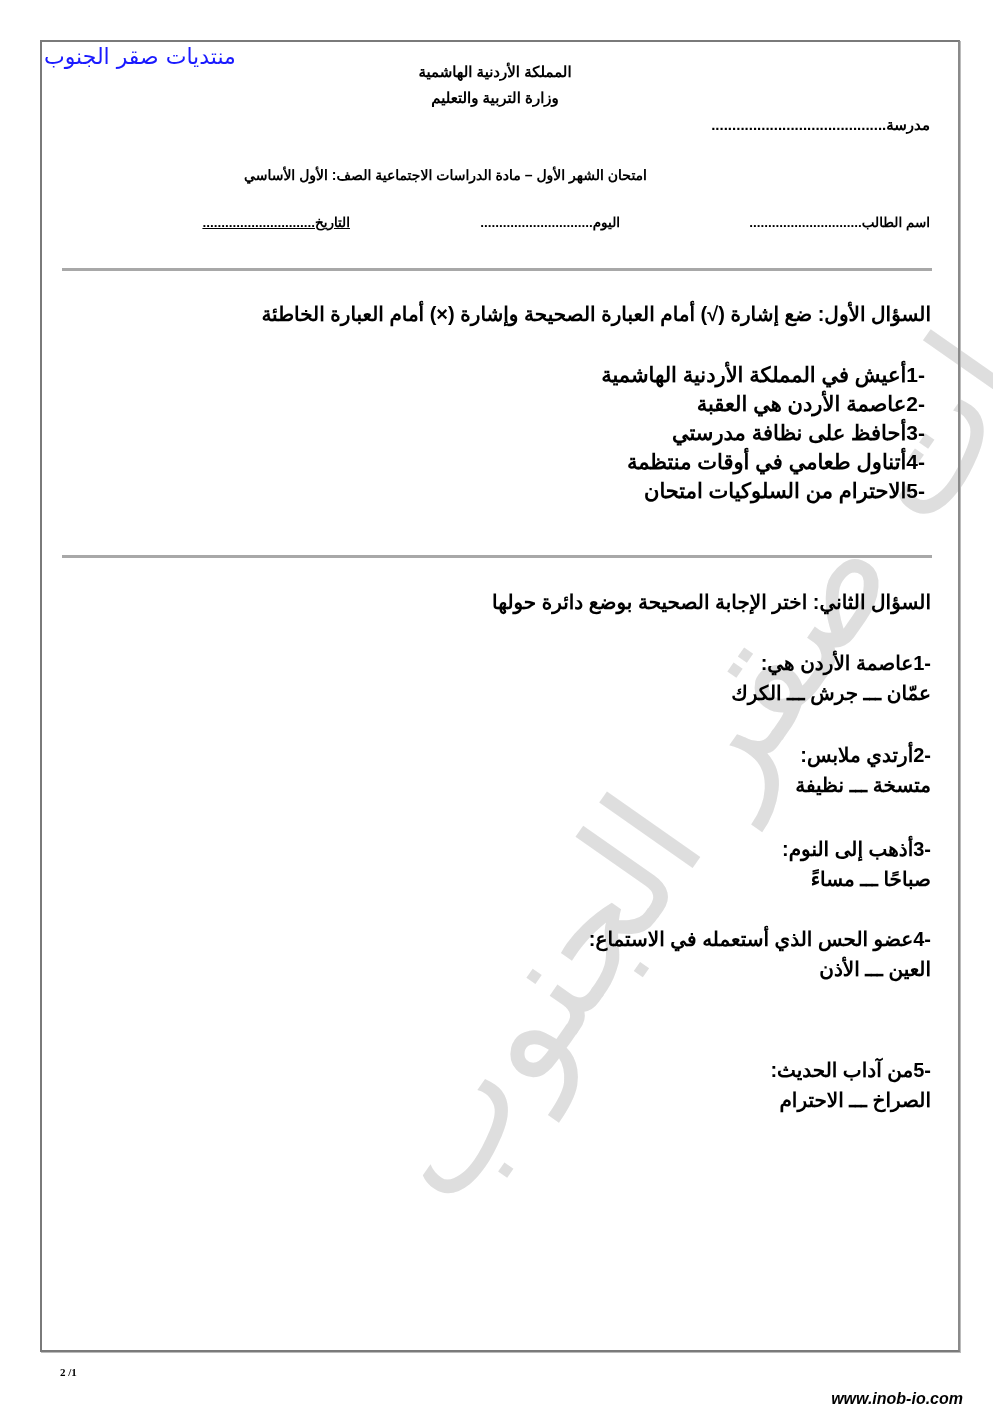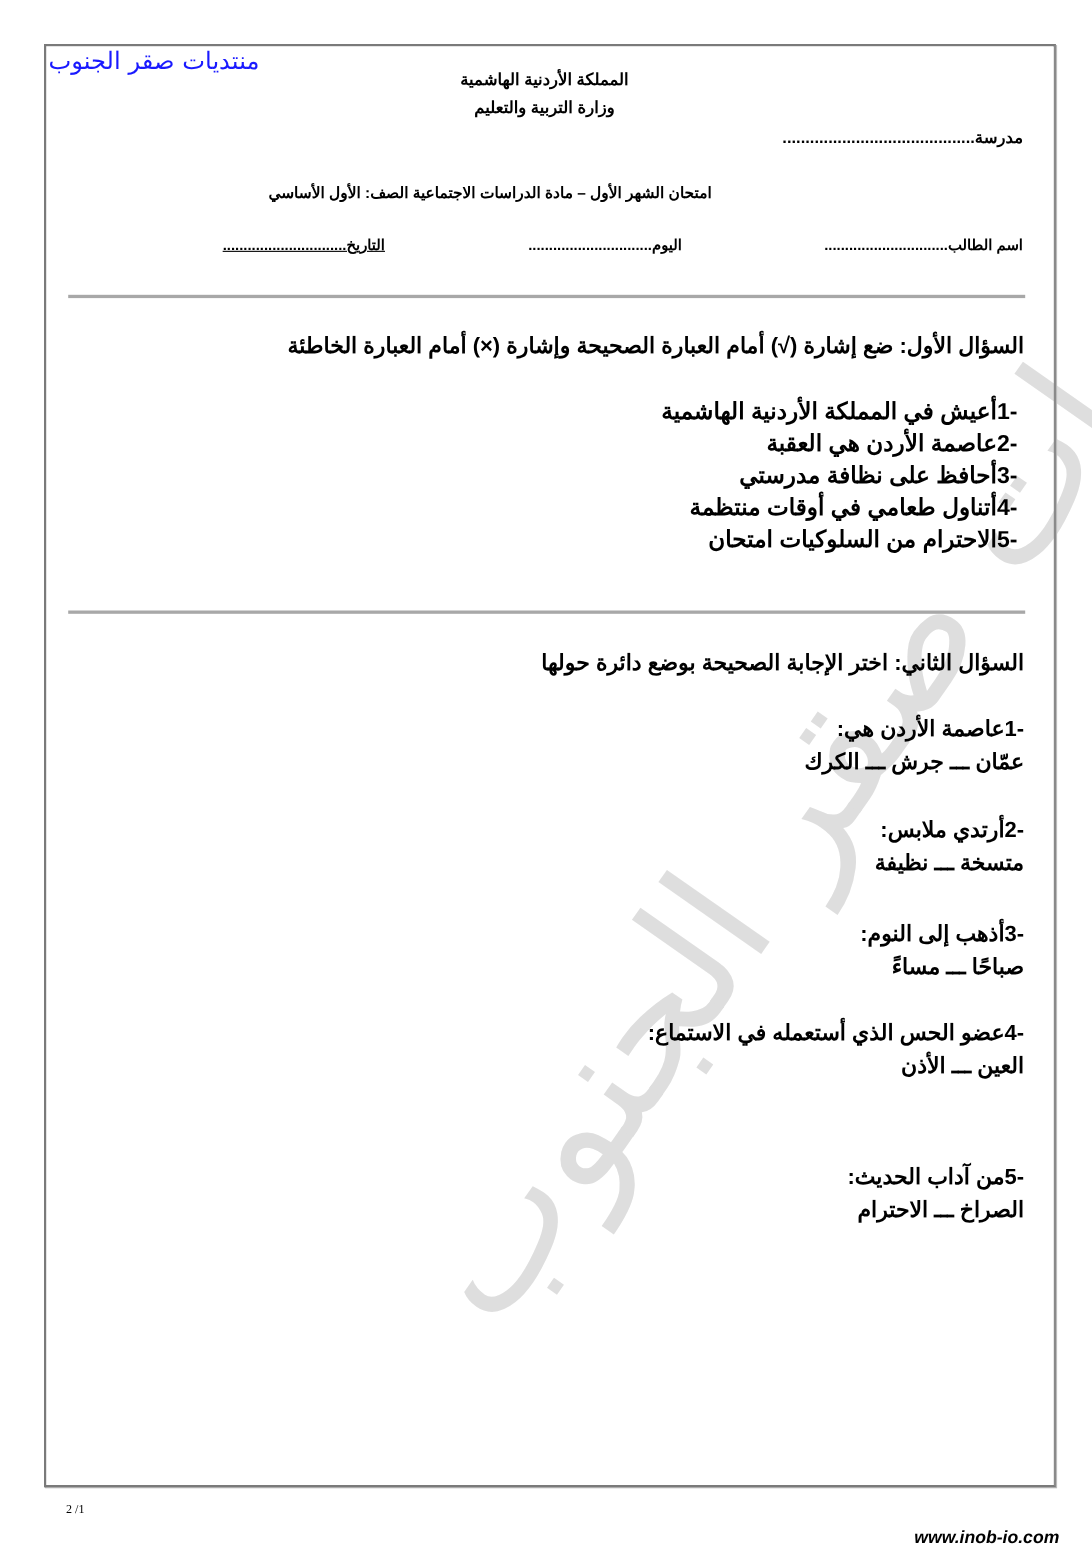--- a/index.html
+++ b/index.html
@@ -12,21 +12,21 @@
     .school { right:63px; top:116px; }
     .exam-title { left:0; width:891px; top:167px; text-align:center; font-size:14px; }
     .info-row { position:absolute; top:214px; left:90px; right:63px; direction:rtl; font-weight:bold; font-size:13.5px; font-family:"Liberation Sans", sans-serif; }
     .info-row span { position:absolute; top:0; white-space:nowrap; }
     .rule { position:absolute; left:62px; width:870px; height:3px; background:#a8a8a8; }
     .q { position:absolute; right:62px; direction:rtl; font-family:"Liberation Sans", sans-serif; font-weight:bold; text-align:right; }
     .q-title { font-size:20px; }
     .q1-items { top:360px; font-size:21px; line-height:29px; }
     .q1-items div { white-space:nowrap; }
     .mcq { font-size:20px; line-height:30px; }
-    .footer-page { position:absolute; left:60px; top:1366px; font-size:11px; font-weight:normal; font-family:"Liberation Serif", serif; }
+    .footer-page { position:absolute; left:60px; top:1366px; font-size:11px; font-weight:bold; font-family:"Liberation Serif", serif; }
     .footer-site { position:absolute; right:30px; top:1390px; font-size:16px; font-style:italic; font-weight:bold; font-family:"Liberation Sans", sans-serif; }
     .watermark { position:absolute; left:130px; top:560px; font-size:150px; color:#d9d9d9; transform:rotate(-55deg); transform-origin:center; white-space:nowrap; direction:rtl; font-family:"DejaVu Sans", sans-serif; opacity:0.85; pointer-events:none; }
   </style>
 </head>
 <body>
 
 <div class="watermark">منتديات صقر الجنوب</div>
 
 <div class="frame"></div>
 

